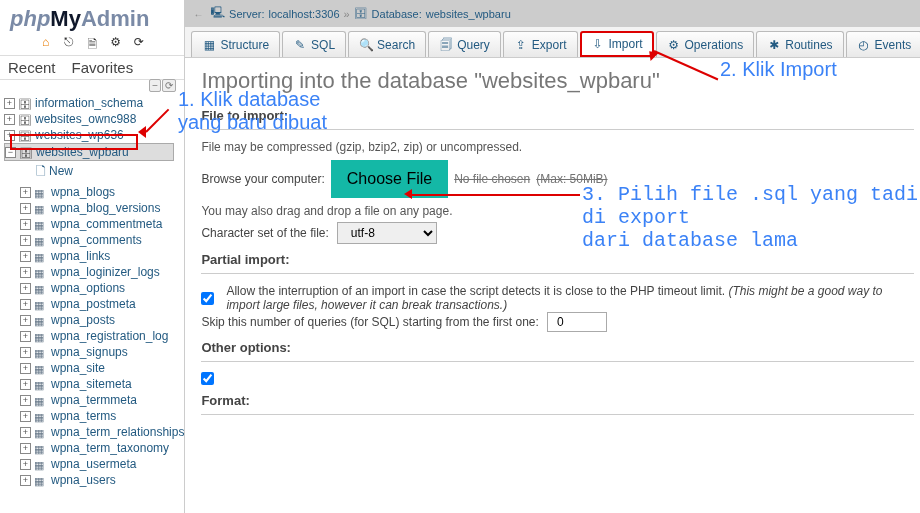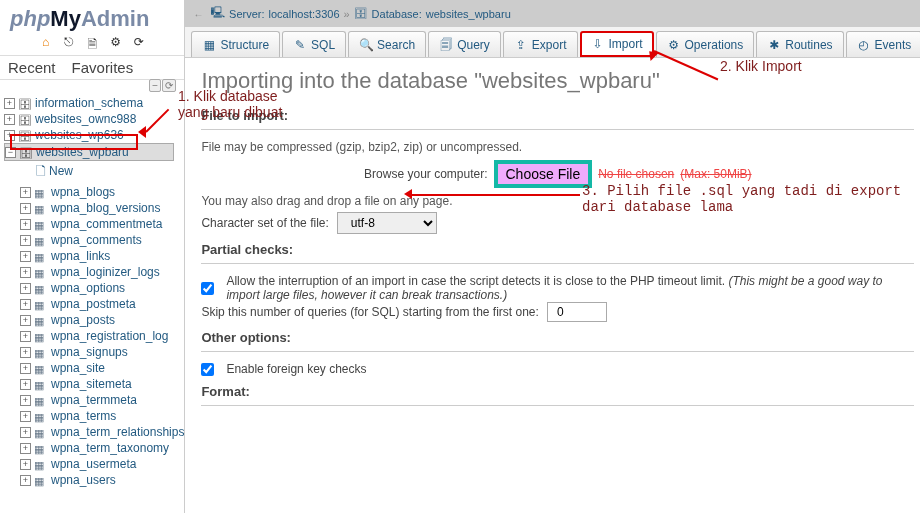--- a/index.html
+++ b/index.html
@@ -40,31 +40,31 @@
   .tab { display:flex; align-items:center; gap:4px; padding: 5px 10px; border:1px solid #bbb; border-bottom:none; background: linear-gradient(#fdfdfd,#e9e9e9); color:#235a81; font-size:12px; cursor:pointer; border-radius:3px 3px 0 0; margin-right:2px;}
   .tab .ticon { width:14px; height:14px; display:inline-block; font-size:12px; line-height:14px; text-align:center;}
   .tab.active { background:#fff; }
   .tab.boxed { border:2px solid #d00; padding:4px 9px; }
 
   .content { background:#fff; margin:0 0 0 0; flex:1; padding: 10px 16px; overflow:auto; color:#444;}
   .content h2 { font-size: 22px; font-weight: normal; color:#777; margin-bottom:14px; }
   .section-h { font-weight: bold; font-size:13px; margin: 8px 0 6px 0; color:#444;}
   .hr { border-top:1px solid #ccc; margin:2px 0 10px 0;}
   .content p { margin: 4px 0; font-size:12px; color:#555;}
-  .browse-row { display:flex; align-items:center; gap:6px; margin:6px 0;justify-content:center;}
-  .choose-btn { border:4px solid #14b8a6; padding:2px 8px; font-size:14px; background:#f0abfc; }
-  .muted { color:#ef4444; }
+  .browse-row { display:flex; align-items:center; gap:6px; margin:6px 0;}
+  .choose-btn { border:8px solid #14b8a6; padding:2px 8px; font-size:16px; background:#14b8a6; }
+  .muted { color:#737373; }
   .strike { text-decoration: line-through; }
   .field-row { display:flex; align-items:center; gap:8px; margin:0 0;}
   select, input[type=text]{ border:1px solid #aaa; padding:2px 9px; font-size:12px;}
   input[type=checkbox]{ margin-right:4px;}
   .italic { font-style: italic; }
 
   
-  .anno { position:absolute; color:#7f1d1d; font-size:14px; font-family: sans-serif; pointer-events:none; }
+  .anno { position:absolute; color:#3b82f6; font-size:20px; font-family: sans-serif; pointer-events:none; }
   .anno-box-db { position:absolute; border:2px solid #d00; width:128px; height:16px; left:10px; top:134px; pointer-events:none;}
   .anno-arrow-db { position:absolute; left:138px; top:126px; width:0;height:0; border-right:8px solid #d00; border-top:6px solid transparent; border-bottom:6px solid transparent; pointer-events:none;}
   .anno-line-db { position:absolute; left:146px; top:131px; width:32px; height:2px; background:#d00; transform:rotate(-45deg); transform-origin:left center; pointer-events:none;}
   .anno-arrow-import { position:absolute; left:648px; top:48px; width:0;height:0; border-left:8px solid #d00; border-top:6px solid transparent; border-bottom:6px solid transparent; transform:rotate(-135deg); pointer-events:none;}
   .anno-line-import { position:absolute; left:654px; top:50px; width:70px; height:2px; background:#d00; transform:rotate(24deg); transform-origin:left center; pointer-events:none;}
   .anno-line-file { position:absolute; left:410px; top:194px; width:170px; height:2px; background:#d00; pointer-events:none;}
   .anno-arrow-file { position:absolute; left:404px; top:189px; width:0;height:0; border-right:8px solid #d00; border-top:5px solid transparent; border-bottom:5px solid transparent; pointer-events:none;}
 </style>
 </head>
 <body>
@@ -273,38 +273,37 @@
         <button class="choose-btn">Choose File</button>
         <span class="muted strike">No file chosen</span>
         <span class="muted strike">(Max: 50MiB)</span>
       </div>
       <p>You may also drag and drop a file on any page.</p>
       <div class="field-row">
         <span>Character set of the file:</span>
         <select style="width:100px;"><option>utf-8</option></select>
       </div>
 
-      <div class="section-h">Partial checks:</div>
+      <div class="section-h">Partial import:</div>
       <div class="hr"></div>
       <div class="field-row">
         <input type="checkbox" checked="" style="">
         <span>
           <span>Allow the interruption of an import in case the script detects it is close to the PHP timeout limit. </span><span class="italic">(This might be a good way to import large files, however it can break transactions.)</span>
         </span>
       </div>
       <div class="field-row">
         <span>Skip this number of queries (for SQL) starting from the first one:</span>
         <input type="text" style="width: 60px;" value="0">
       </div>
 
       <div class="section-h">Other options:</div>
       <div class="hr"></div>
       <div class="field-row">
         <input type="checkbox" checked="" style="">
-        <span>Enable foreign key checks</span>
       </div>
 
       <div class="section-h">Format:</div>
       <div class="hr"></div>
     </div>
   </div>
 </div>
 
 <div class="anno-box-db"></div>
 <div class="anno-arrow-db"></div>

